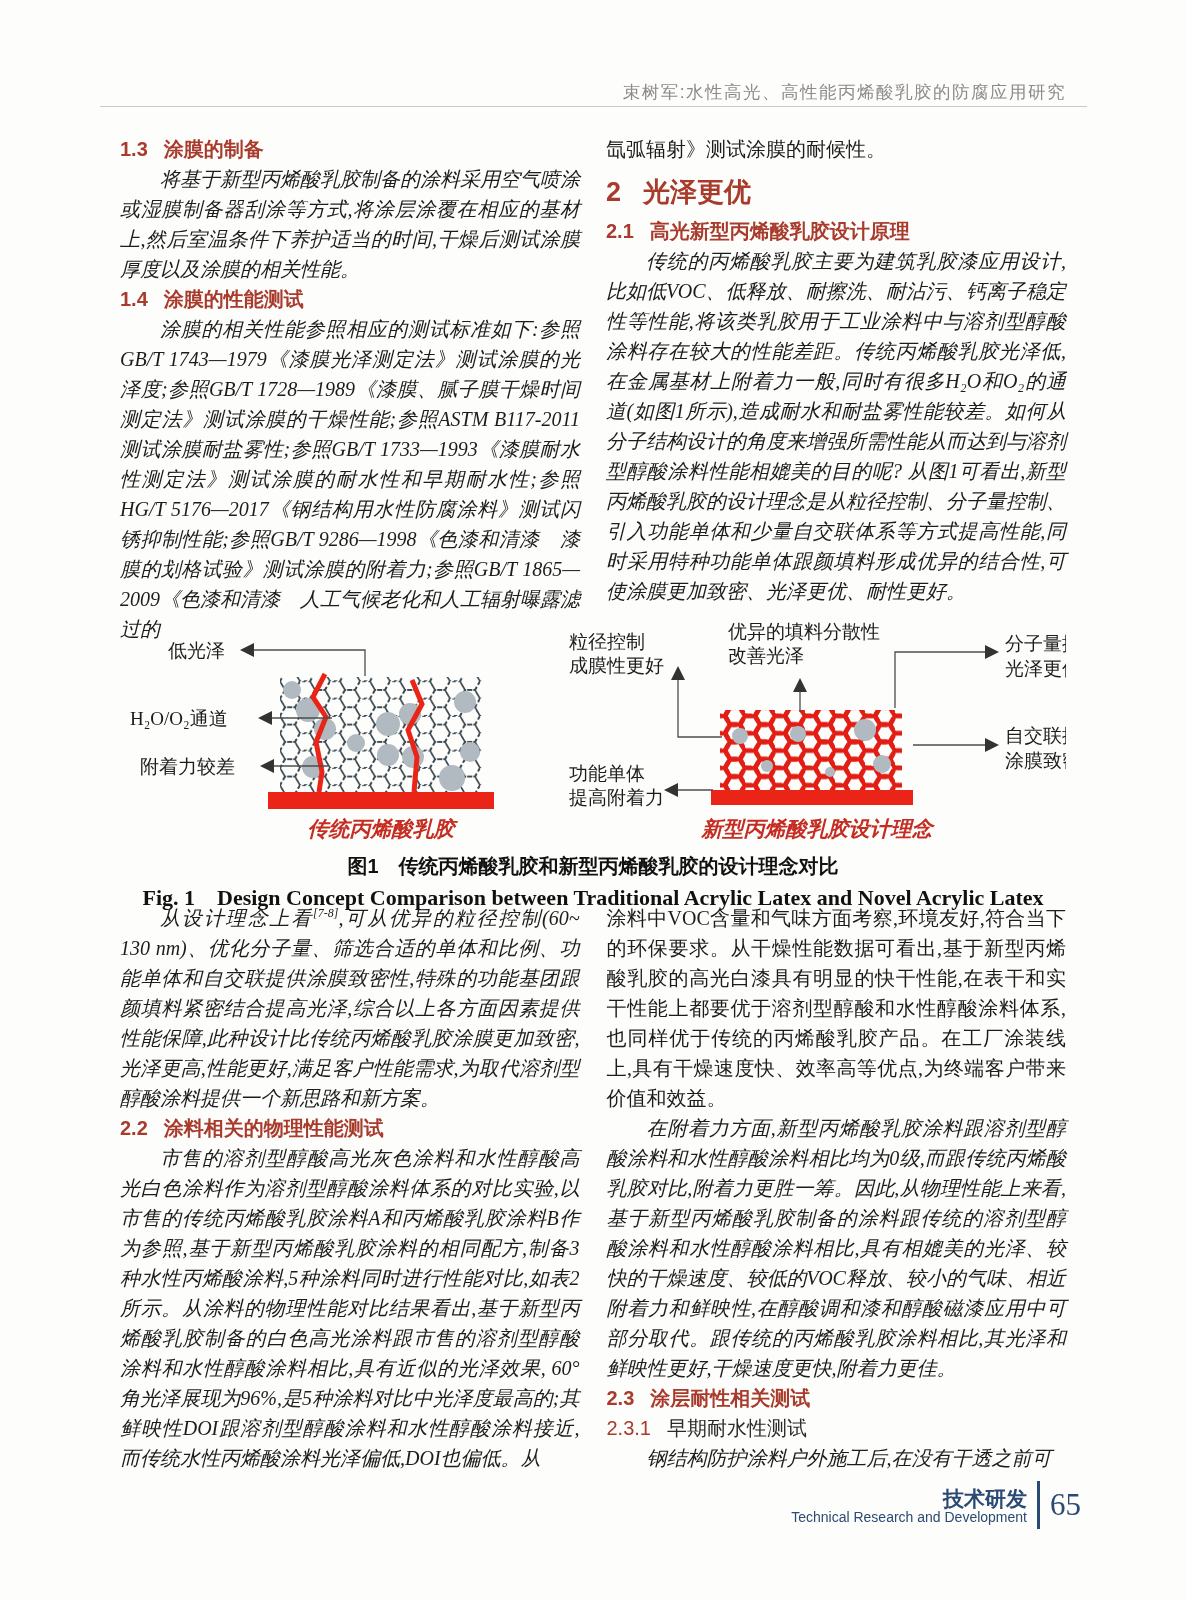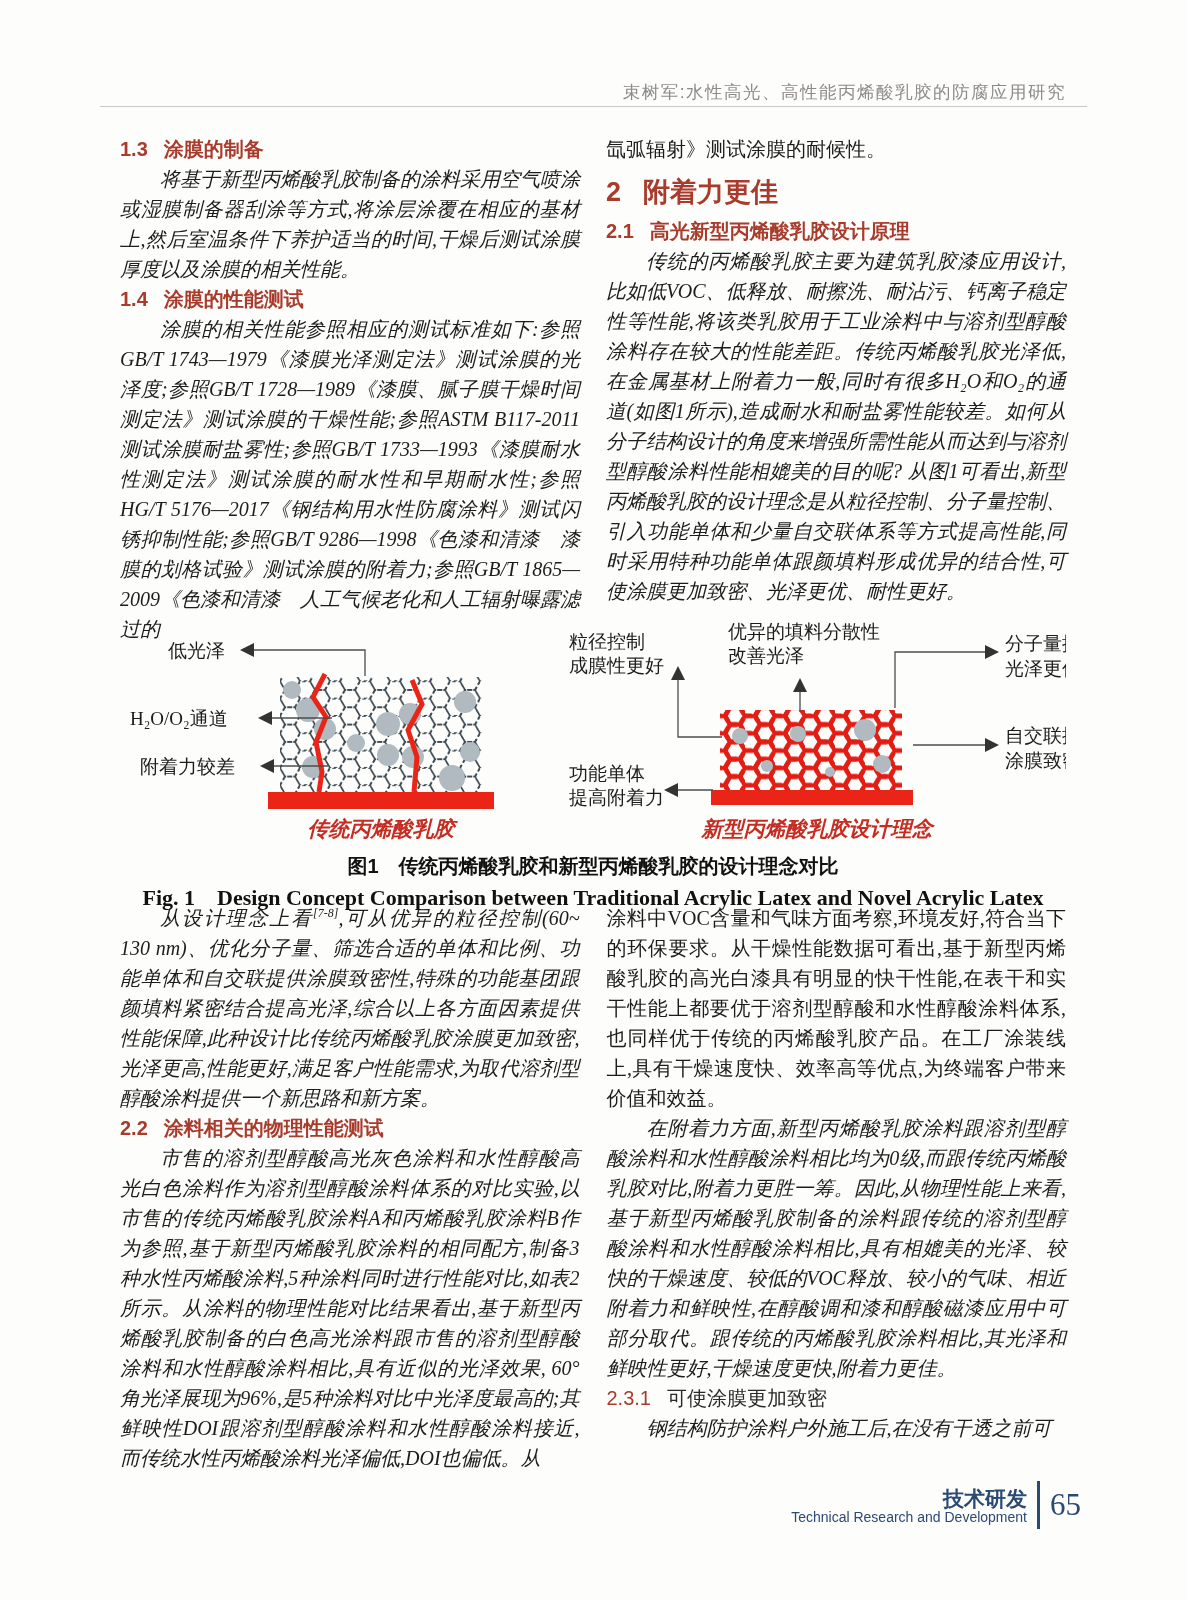--- a/index.html
+++ b/index.html
@@ -60,21 +60,21 @@
 
   <div class="cols top">
     <div class="col">
       <p class="h3"><span class="num">1.3</span><span>涂膜的制备</span></p>
       <p class="indent">将基于新型丙烯酸乳胶制备的涂料采用空气喷涂或湿膜制备器刮涂等方式,将涂层涂覆在相应的基材上,然后室温条件下养护适当的时间,干燥后测试涂膜厚度以及涂膜的相关性能。</p>
       <p class="h3"><span class="num">1.4</span><span>涂膜的性能测试</span></p>
       <p class="indent">涂膜的相关性能参照相应的测试标准如下:参照GB/T 1743—1979《漆膜光泽测定法》测试涂膜的光泽度;参照GB/T 1728—1989《漆膜、腻子膜干燥时间测定法》测试涂膜的干燥性能;参照ASTM B117-2011测试涂膜耐盐雾性;参照GB/T 1733—1993《漆膜耐水性测定法》测试涂膜的耐水性和早期耐水性;参照HG/T 5176—2017《钢结构用水性防腐涂料》测试闪锈抑制性能;参照GB/T 9286—1998《色漆和清漆　漆膜的划格试验》测试涂膜的附着力;参照GB/T 1865—2009《色漆和清漆　人工气候老化和人工辐射曝露滤过的</p>
     </div>
     <div class="col">
       <p>氙弧辐射》测试涂膜的耐候性。</p>
-      <p class="h2"><span class="num">2</span><span>附着力更佳</span></p>
+      <p class="h2"><span class="num">2</span><span>光泽更优</span></p>
       <p class="h3"><span class="num">2.1</span><span>高光新型丙烯酸乳胶设计原理</span></p>
       <p class="indent">传统的丙烯酸乳胶主要为建筑乳胶漆应用设计,比如低VOC、低释放、耐擦洗、耐沾污、钙离子稳定性等性能,将该类乳胶用于工业涂料中与溶剂型醇酸涂料存在较大的性能差距。传统丙烯酸乳胶光泽低,在金属基材上附着力一般,同时有很多H₂O和O₂的通道(如图1所示),造成耐水和耐盐雾性能较差。如何从分子结构设计的角度来增强所需性能从而达到与溶剂型醇酸涂料性能相媲美的目的呢? 从图1可看出,新型丙烯酸乳胶的设计理念是从粒径控制、分子量控制、引入功能单体和少量自交联体系等方式提高性能,同时采用特种功能单体跟颜填料形成优异的结合性,可使涂膜更加致密、光泽更优、耐性更好。</p>
     </div>
   </div>
 
   <div class="figure">
     <div class="fig-panels">
 
       <svg width="445" height="237" viewBox="0 0 445 237">
         <defs>
@@ -191,21 +191,22 @@
 
   <div class="cols bottom">
     <div class="col">
       <p class="indent"><span>从设计理念上看</span><sup class="ref">[7-8]</sup><span>,可从优异的粒径控制(60~ 130 nm)、优化分子量、筛选合适的单体和比例、功能单体和自交联提供涂膜致密性,特殊的功能基团跟颜填料紧密结合提高光泽,综合以上各方面因素提供性能保障,此种设计比传统丙烯酸乳胶涂膜更加致密,光泽更高,性能更好,满足客户性能需求,为取代溶剂型醇酸涂料提供一个新思路和新方案。</span></p>
       <p class="h3"><span class="num">2.2</span><span>涂料相关的物理性能测试</span></p>
       <p class="indent">市售的溶剂型醇酸高光灰色涂料和水性醇酸高光白色涂料作为溶剂型醇酸涂料体系的对比实验,以市售的传统丙烯酸乳胶涂料A和丙烯酸乳胶涂料B作为参照,基于新型丙烯酸乳胶涂料的相同配方,制备3种水性丙烯酸涂料,5种涂料同时进行性能对比,如表2所示。从涂料的物理性能对比结果看出,基于新型丙烯酸乳胶制备的白色高光涂料跟市售的溶剂型醇酸涂料和水性醇酸涂料相比,具有近似的光泽效果, 60°角光泽展现为96%,是5种涂料对比中光泽度最高的;其鲜映性DOI跟溶剂型醇酸涂料和水性醇酸涂料接近,而传统水性丙烯酸涂料光泽偏低,DOI也偏低。从</p>
     </div>
     <div class="col">
       <p>涂料中VOC含量和气味方面考察,环境友好,符合当下的环保要求。从干燥性能数据可看出,基于新型丙烯酸乳胶的高光白漆具有明显的快干性能,在表干和实干性能上都要优于溶剂型醇酸和水性醇酸涂料体系,也同样优于传统的丙烯酸乳胶产品。在工厂涂装线上,具有干燥速度快、效率高等优点,为终端客户带来价值和效益。</p>
       <p class="indent">在附着力方面,新型丙烯酸乳胶涂料跟溶剂型醇酸涂料和水性醇酸涂料相比均为0级,而跟传统丙烯酸乳胶对比,附着力更胜一筹。因此,从物理性能上来看,基于新型丙烯酸乳胶制备的涂料跟传统的溶剂型醇酸涂料和水性醇酸涂料相比,具有相媲美的光泽、较快的干燥速度、较低的VOC释放、较小的气味、相近附着力和鲜映性,在醇酸调和漆和醇酸磁漆应用中可部分取代。跟传统的丙烯酸乳胶涂料相比,其光泽和鲜映性更好,干燥速度更快,附着力更佳。</p>
-      <p class="h4"><span class="num">2.3.1</span><span>可使涂膜更加致密</span></p>
+      <p class="h3"><span class="num">2.3</span><span>涂层耐性相关测试</span></p>
+      <p class="h4"><span class="num">2.3.1</span><span>早期耐水性测试</span></p>
       <p class="indent">钢结构防护涂料户外施工后,在没有干透之前可</p>
     </div>
   </div>
 
   <div class="footer">
     <div class="footer-text">
       <div class="footer-zh">技术研发</div>
       <div class="footer-en">Technical Research and Development</div>
     </div>
     <div class="footer-bar"></div>

